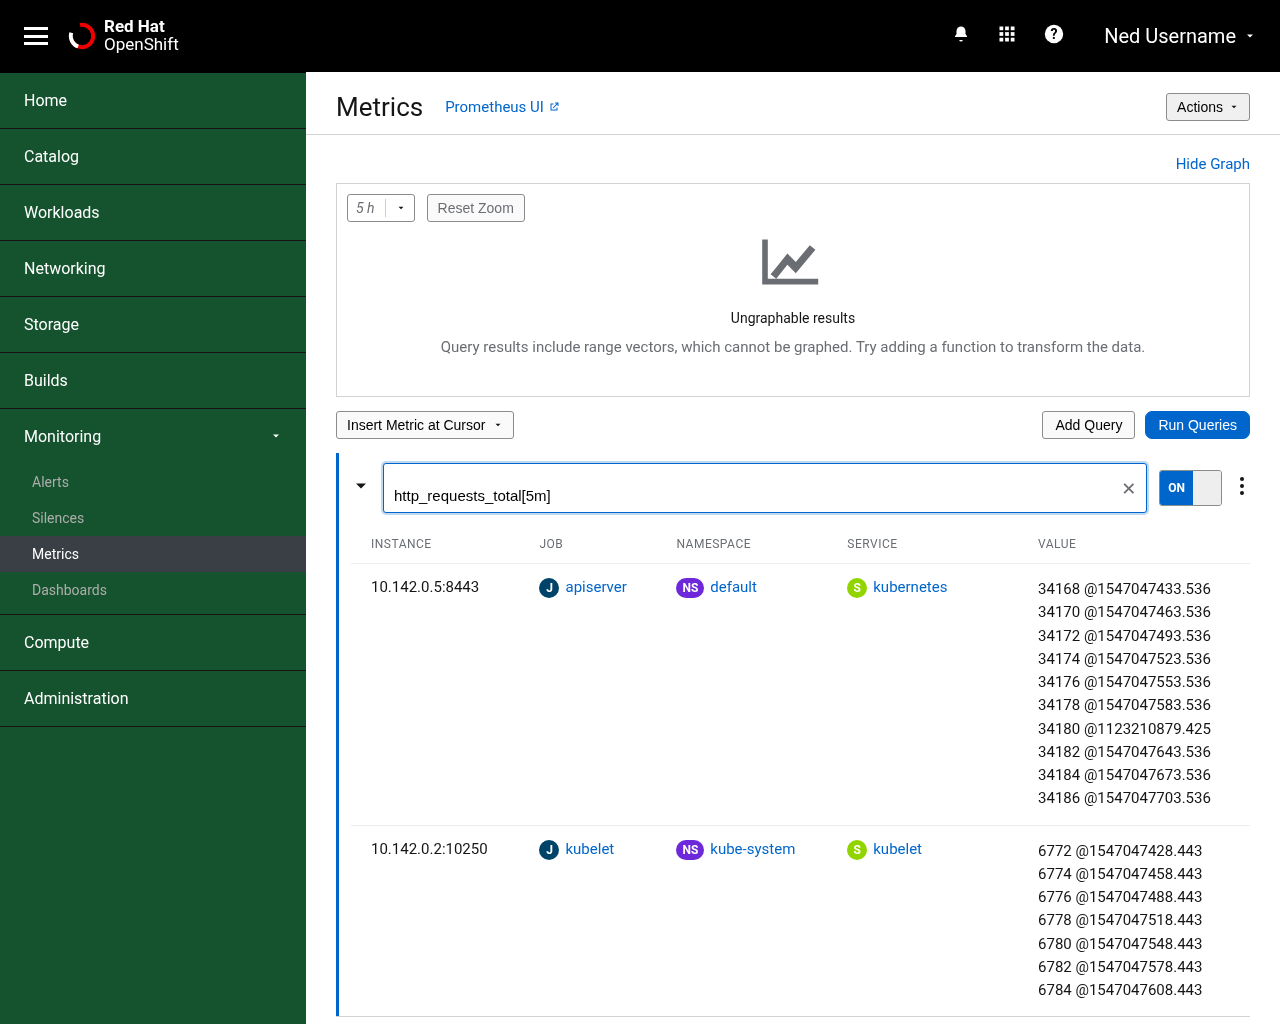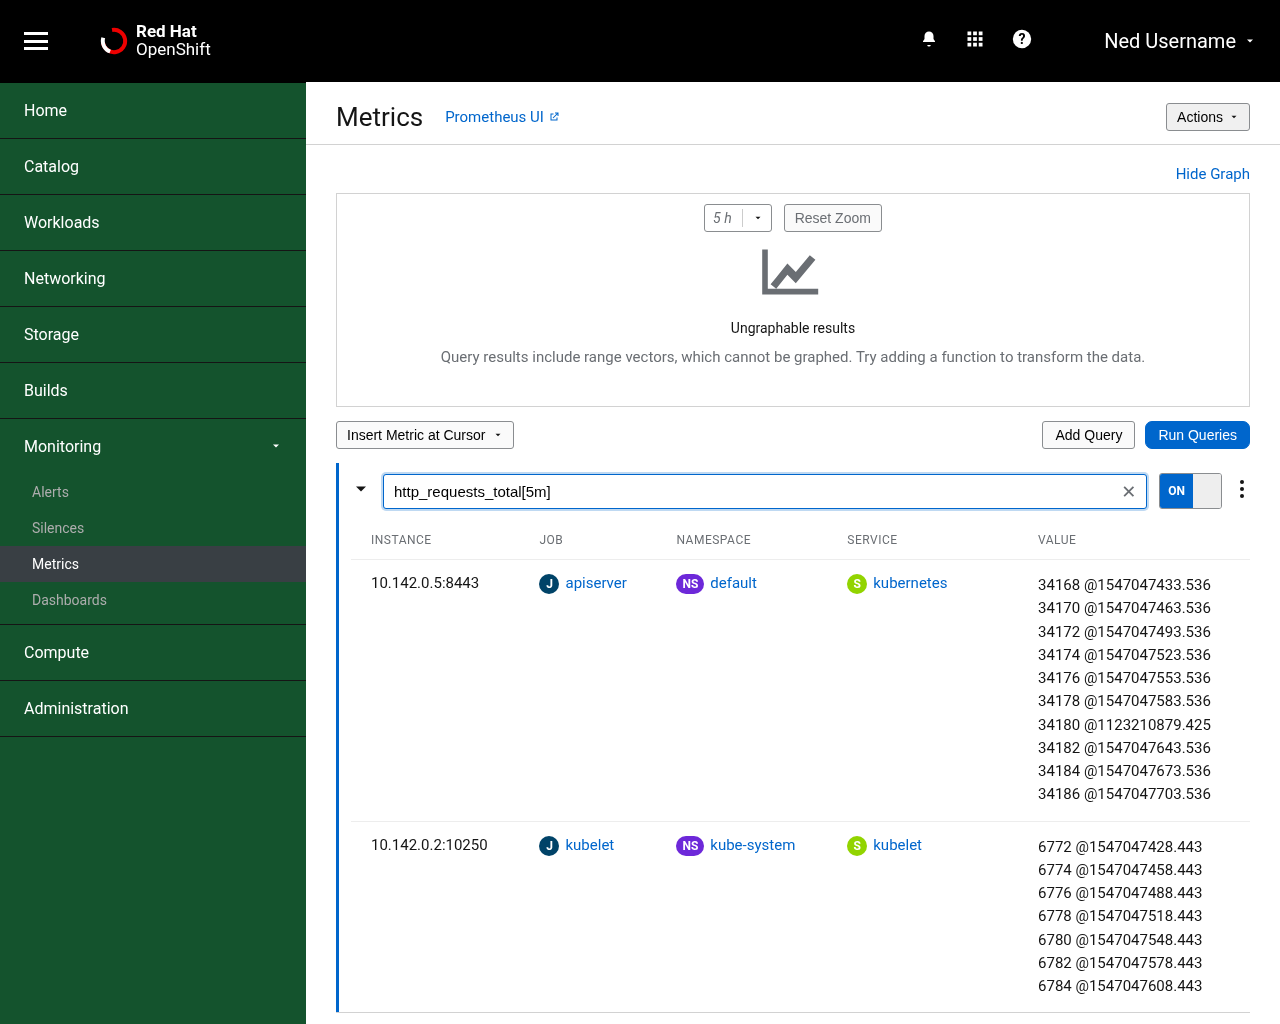--- a/index.html
+++ b/index.html
@@ -7,26 +7,25 @@
     font-family: -apple-system, BlinkMacSystemFont, "Segoe UI", Roboto, "Helvetica Neue", Arial, sans-serif;
     background: #fff;
     color: #151515;
     width: 1280px;
     height: 1024px;
     overflow: hidden;
   }
   
   .masthead {
     background: #000;
-    height: 82px;
+    height: 72px;
     display: flex;
     align-items: center;
     padding: 0 24px;
     color: #fff;
-    gap: 32px;
   }
   .hamburger {
     width: 24px; height: 18px;
     display: flex; flex-direction: column; justify-content: space-between;
     margin-right: 20px;
     cursor: pointer;
   }
   .hamburger span { display:block; height:3px; background:#fff; }
   .brand { display:flex; align-items:center; gap:8px; }
   .brand-logo svg { display:block; }
@@ -93,21 +92,21 @@
 
   .content { padding: 20px 30px; }
 
   .hide-graph { text-align:right; color:#0066cc; font-size:15px; margin-bottom:10px; cursor:pointer; }
 
   .graph-box {
     border:1px solid #d2d2d2;
     padding:10px;
     background:#fff;
   }
-  .graph-controls { display:flex; gap:12px; margin-bottom: 0; justify-content: center; }
+  .graph-controls { display:flex; gap:12px; margin-bottom: 0; }
   .tw-select {
     border:1px solid #8a8d90; background:#fff; padding:4px 8px; font-size:14px; display:flex; align-items:center; gap:10px; cursor:pointer; color:#6a6e73;
     border-radius:3px; font-style:italic;
   }
   .tw-select .sep { width:1px; height:18px; background:#ccc; }
   .tw-select svg{width:10px;height:10px;fill:#151515;}
   .reset-btn {
     border:1px solid #8a8d90; background:#fafafa; padding:4px 10px; font-size:14px; color:#6a6e73; border-radius:3px;
   }
 
@@ -143,21 +142,21 @@
   .collapse-btn svg{ width:20px; height:20px; fill:#151515; }
   .query-input-wrap {
     flex:1; position:relative;
     border:1px solid #06c;
     box-shadow: 0 0 0 2px rgba(0,102,204,.25);
     border-radius:3px;
     display:flex; align-items:center;
     background:#fff;
   }
   .query-input {
-    flex:1; border:none; outline:none; padding:8px 10px; font-size:15px; background:transparent;
+    flex:1; border:none; outline:none; padding:8px 10px; font-size:15px; background:transparent;margin-top:15px;
   }
   .clear-btn { padding:0 10px; cursor:pointer; color:#6a6e73; font-size:18px; }
   .toggle {
     display:flex; border:1px solid #8a8d90; border-radius:3px; overflow:hidden; height:36px; cursor:pointer;
   }
   .toggle .on { background:#06c; color:#fff; font-size:12px; font-weight:700; padding:0 8px; display:flex; align-items:center; }
   .toggle .off{ width:28px; background:#eee; }
   .kebab { cursor:pointer; padding:0 6px; }
   .kebab svg{width:4px;fill:#151515;}
 

